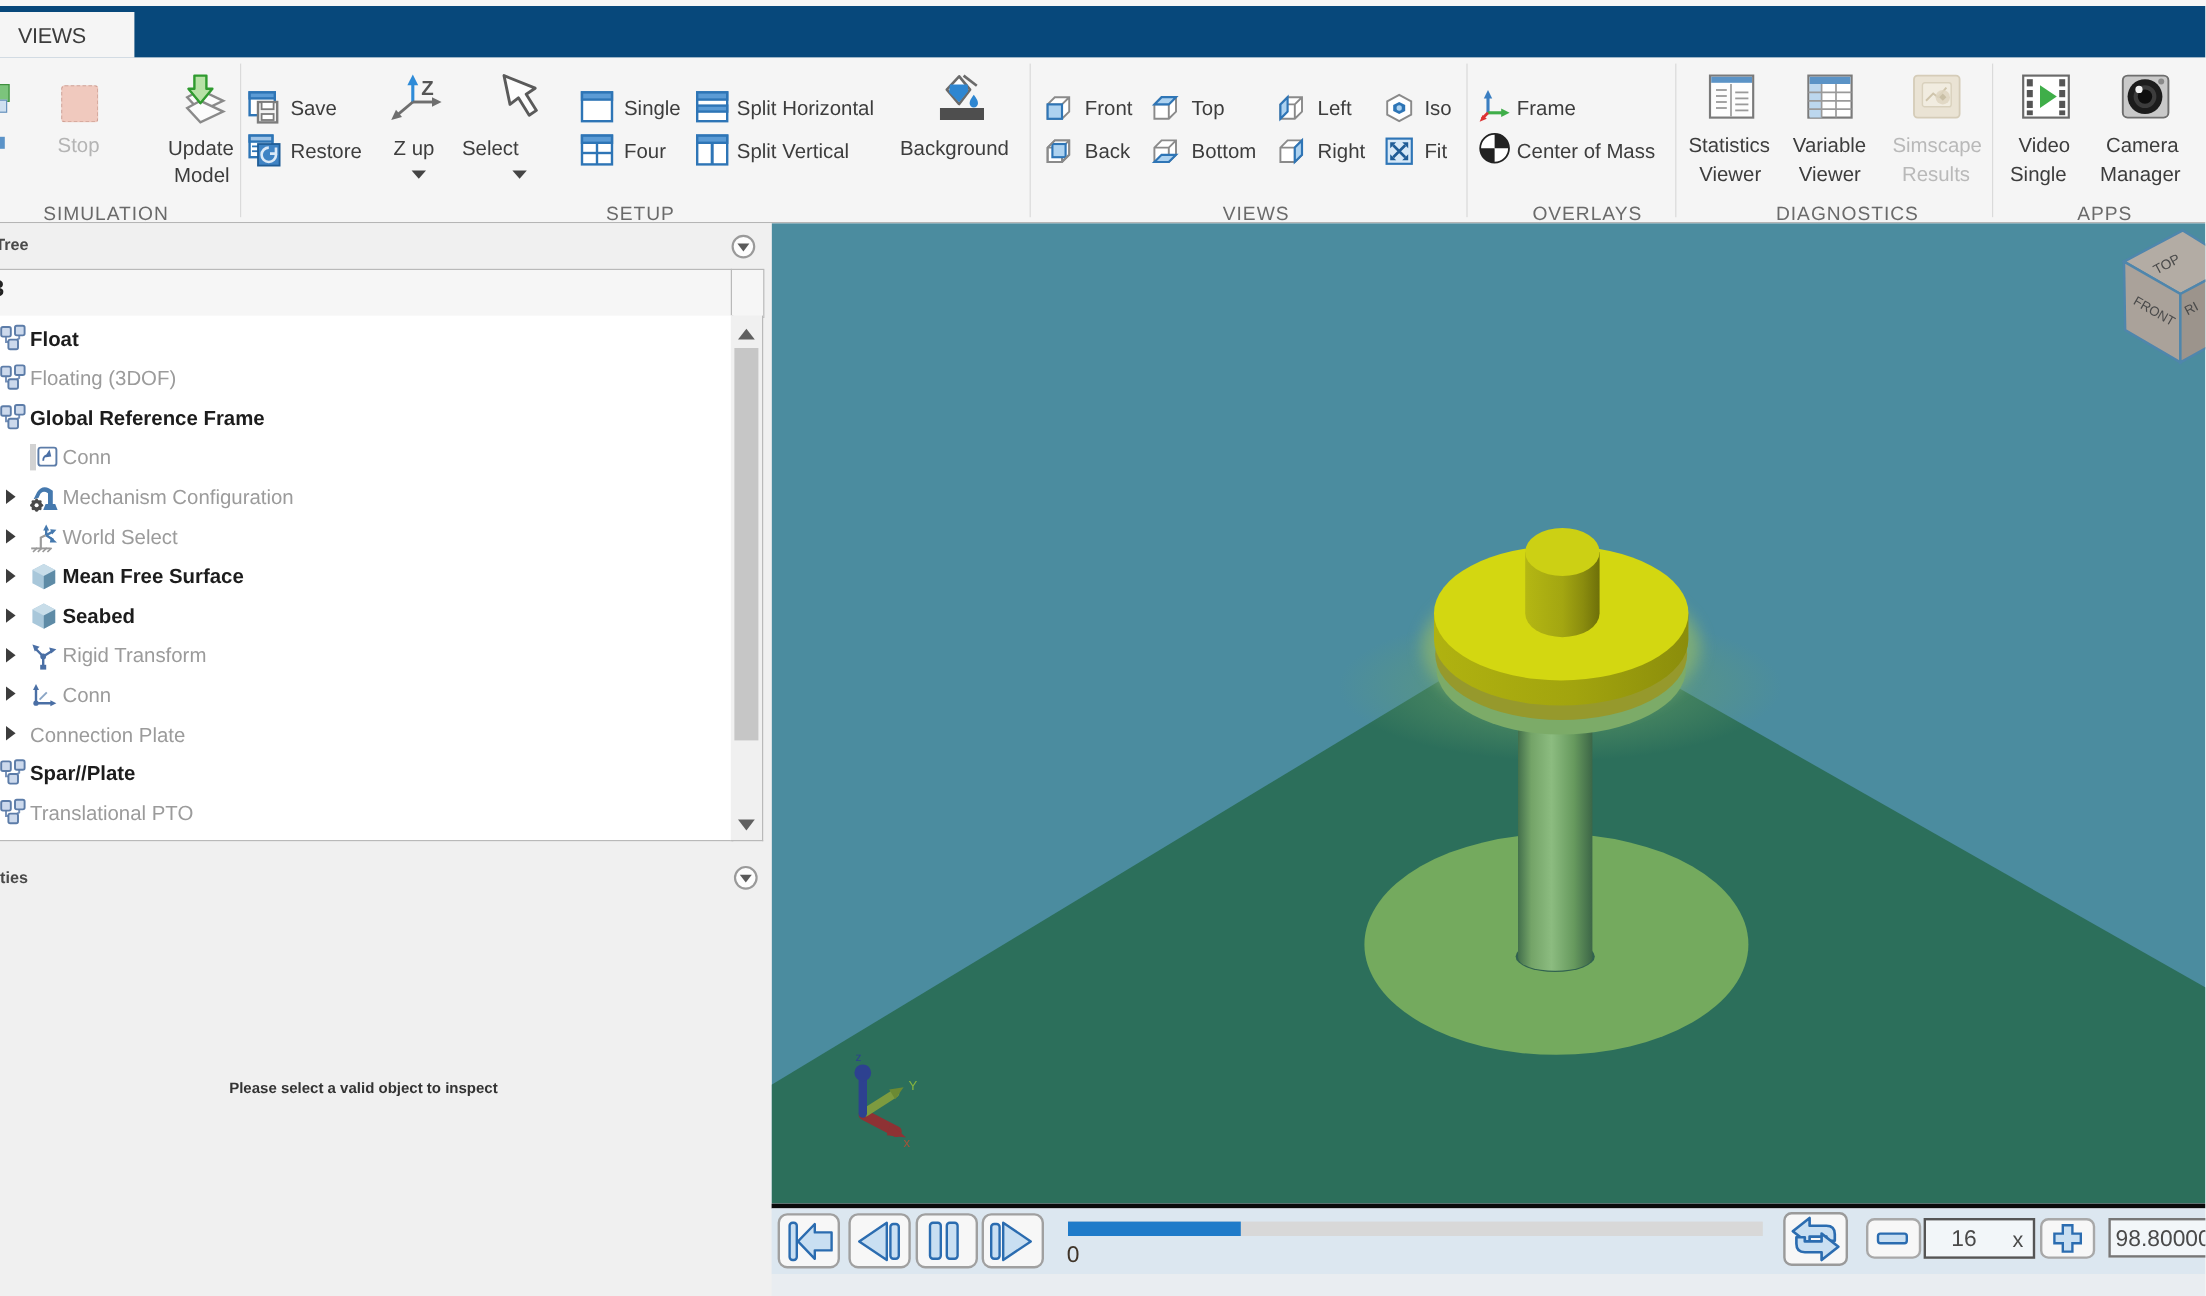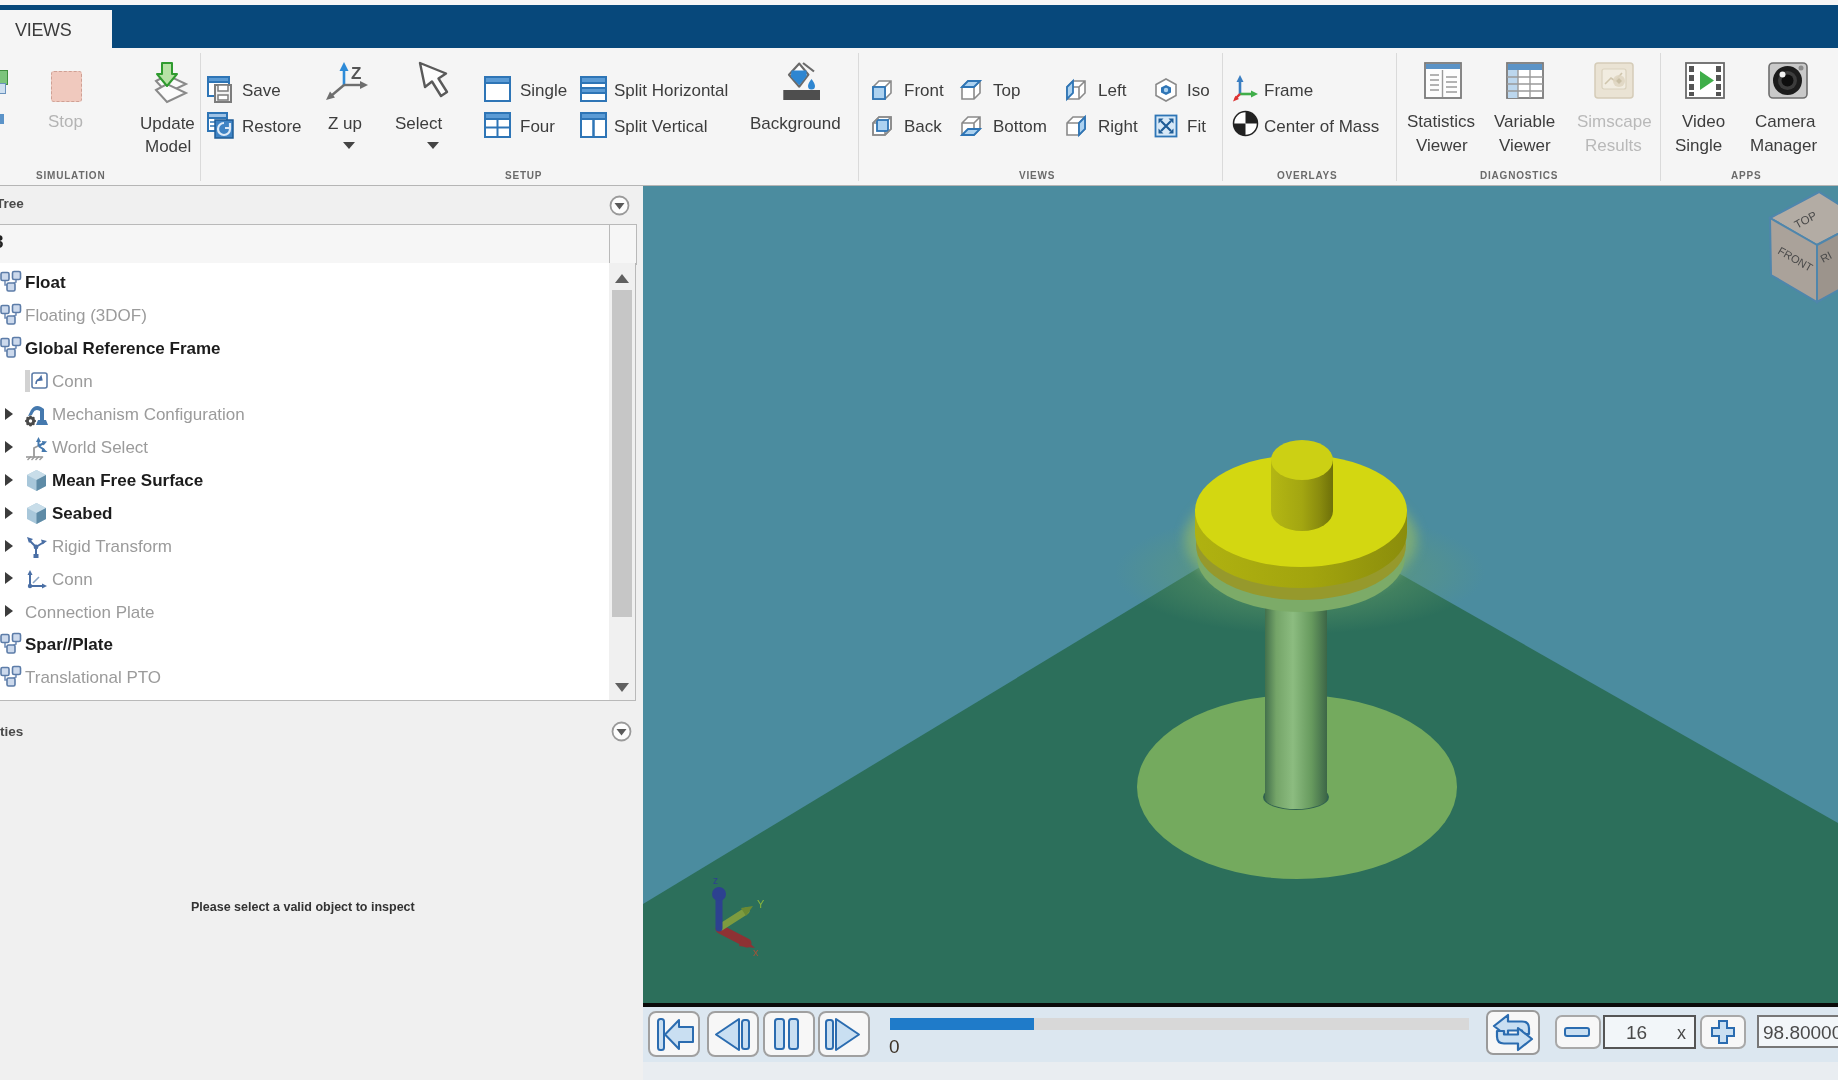--- a/index.html
+++ b/index.html
@@ -1,20 +1,20 @@
 <!DOCTYPE html>
 <html><head>
 <meta charset="utf-8">
 <style>
   html,body{margin:0;padding:0;}
   #app{position:relative;width:1838px;height:1080px;overflow:hidden;background:#f0f0f0;
        font-family:"Liberation Sans",sans-serif;}
   .abs{position:absolute;}
   .lbl{position:absolute;font-size:17px;color:#3d3d3d;white-space:nowrap;text-align:center;}
-  .glbl{position:absolute;font-size:10px;color:#6a6a6a;letter-spacing:.8px;white-space:nowrap;font-weight:bold;}
+  .glbl{position:absolute;font-size:16px;color:#6a6a6a;letter-spacing:.8px;white-space:nowrap;}
   .sep{position:absolute;top:53px;height:128px;width:1px;background:#dadada;}
   svg{position:absolute;overflow:visible;}
 </style>
 </head>
 <body>
 <div id="app">
 
   <div class="abs" style="left:0;top:0;width:1838px;height:5px;background:#f6f6f6"></div>
   <div class="abs" style="left:0;top:5px;width:1838px;height:43px;background:#07487b"></div>
   <div class="abs" style="left:0;top:10px;width:112px;height:38px;background:#f5f5f5"></div>
@@ -68,21 +68,21 @@
     <text x="29" y="21" font-size="17" font-weight="bold" fill="#555" font-family="Liberation Sans">Z</text>
   </svg>
   <div class="lbl" style="left:328px;top:114px">Z up</div>
   <svg style="left:341px;top:140px" width="16" height="10">
       <path d="M2 2 L14 2 L8 9 Z" fill="#444"></path>
     </svg>
 
   <svg style="left:413px;top:58px" width="42" height="48" viewBox="0 0 42 48">
     <path d="M7 5 L12 29 L19 23.5 L28 38 L34 34 L25.5 20.5 L33 15.5 Z" fill="#fdfdfd" stroke="#5a5a5a" stroke-width="2.4" stroke-linejoin="round"></path>
   </svg>
-  <div class="lbl" style="left:395px;top:114px">Select</div>
+  <div class="lbl" style="left:385px;top:114px">Select</div>
   <svg style="left:425px;top:140px" width="16" height="10">
       <path d="M2 2 L14 2 L8 9 Z" fill="#444"></path>
     </svg>
 
   <svg style="left:484px;top:76px" width="27" height="26" viewBox="0 0 27 26">
     <rect x="1" y="1" width="25" height="24" fill="#fff" stroke="#2e75b6" stroke-width="2"></rect>
     <rect x="1" y="1" width="25" height="6" fill="#5b9bd5" stroke="#2e75b6" stroke-width="2"></rect>
   </svg>
   <div class="lbl" style="left:520px;top:81px">Single</div>
   <svg style="left:484px;top:112px" width="27" height="26" viewBox="0 0 27 26">

